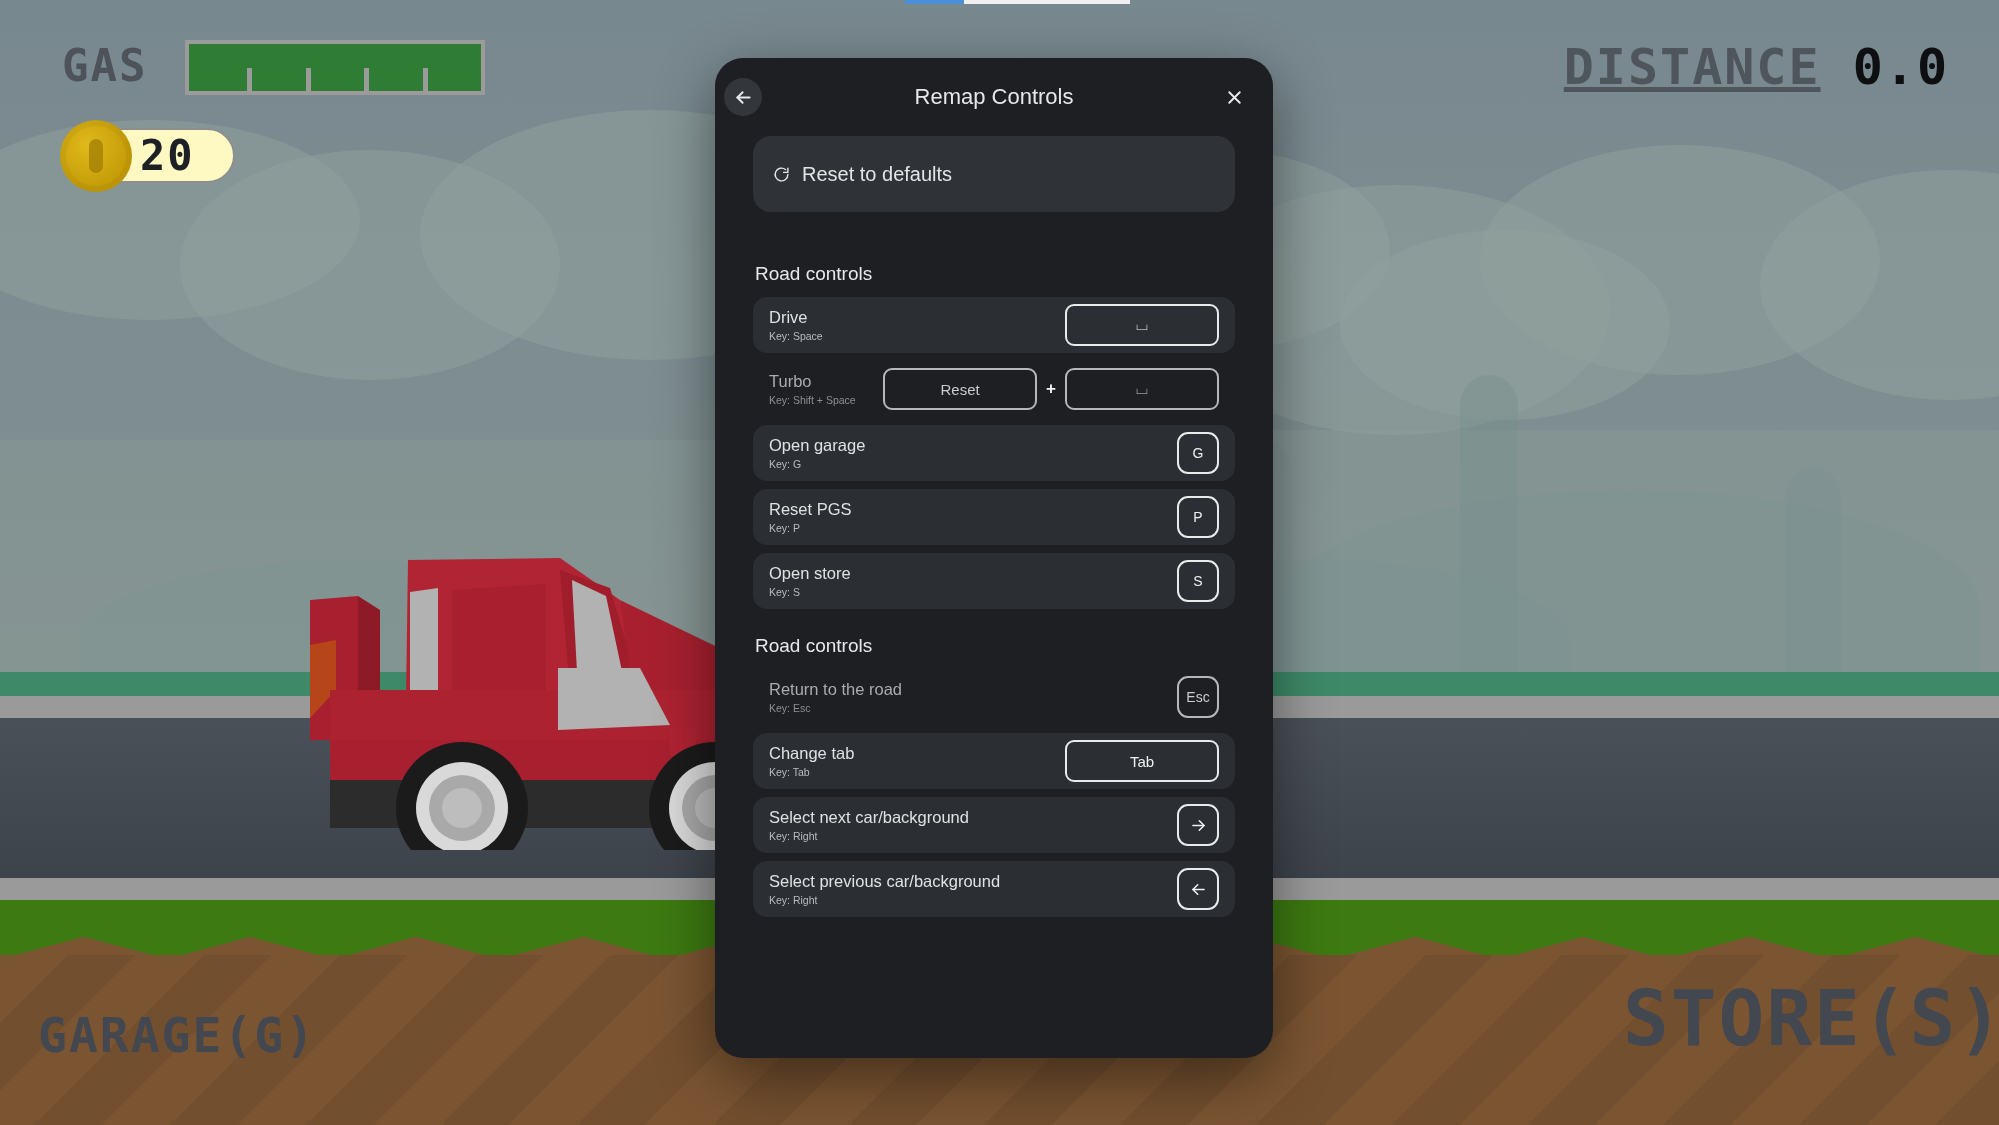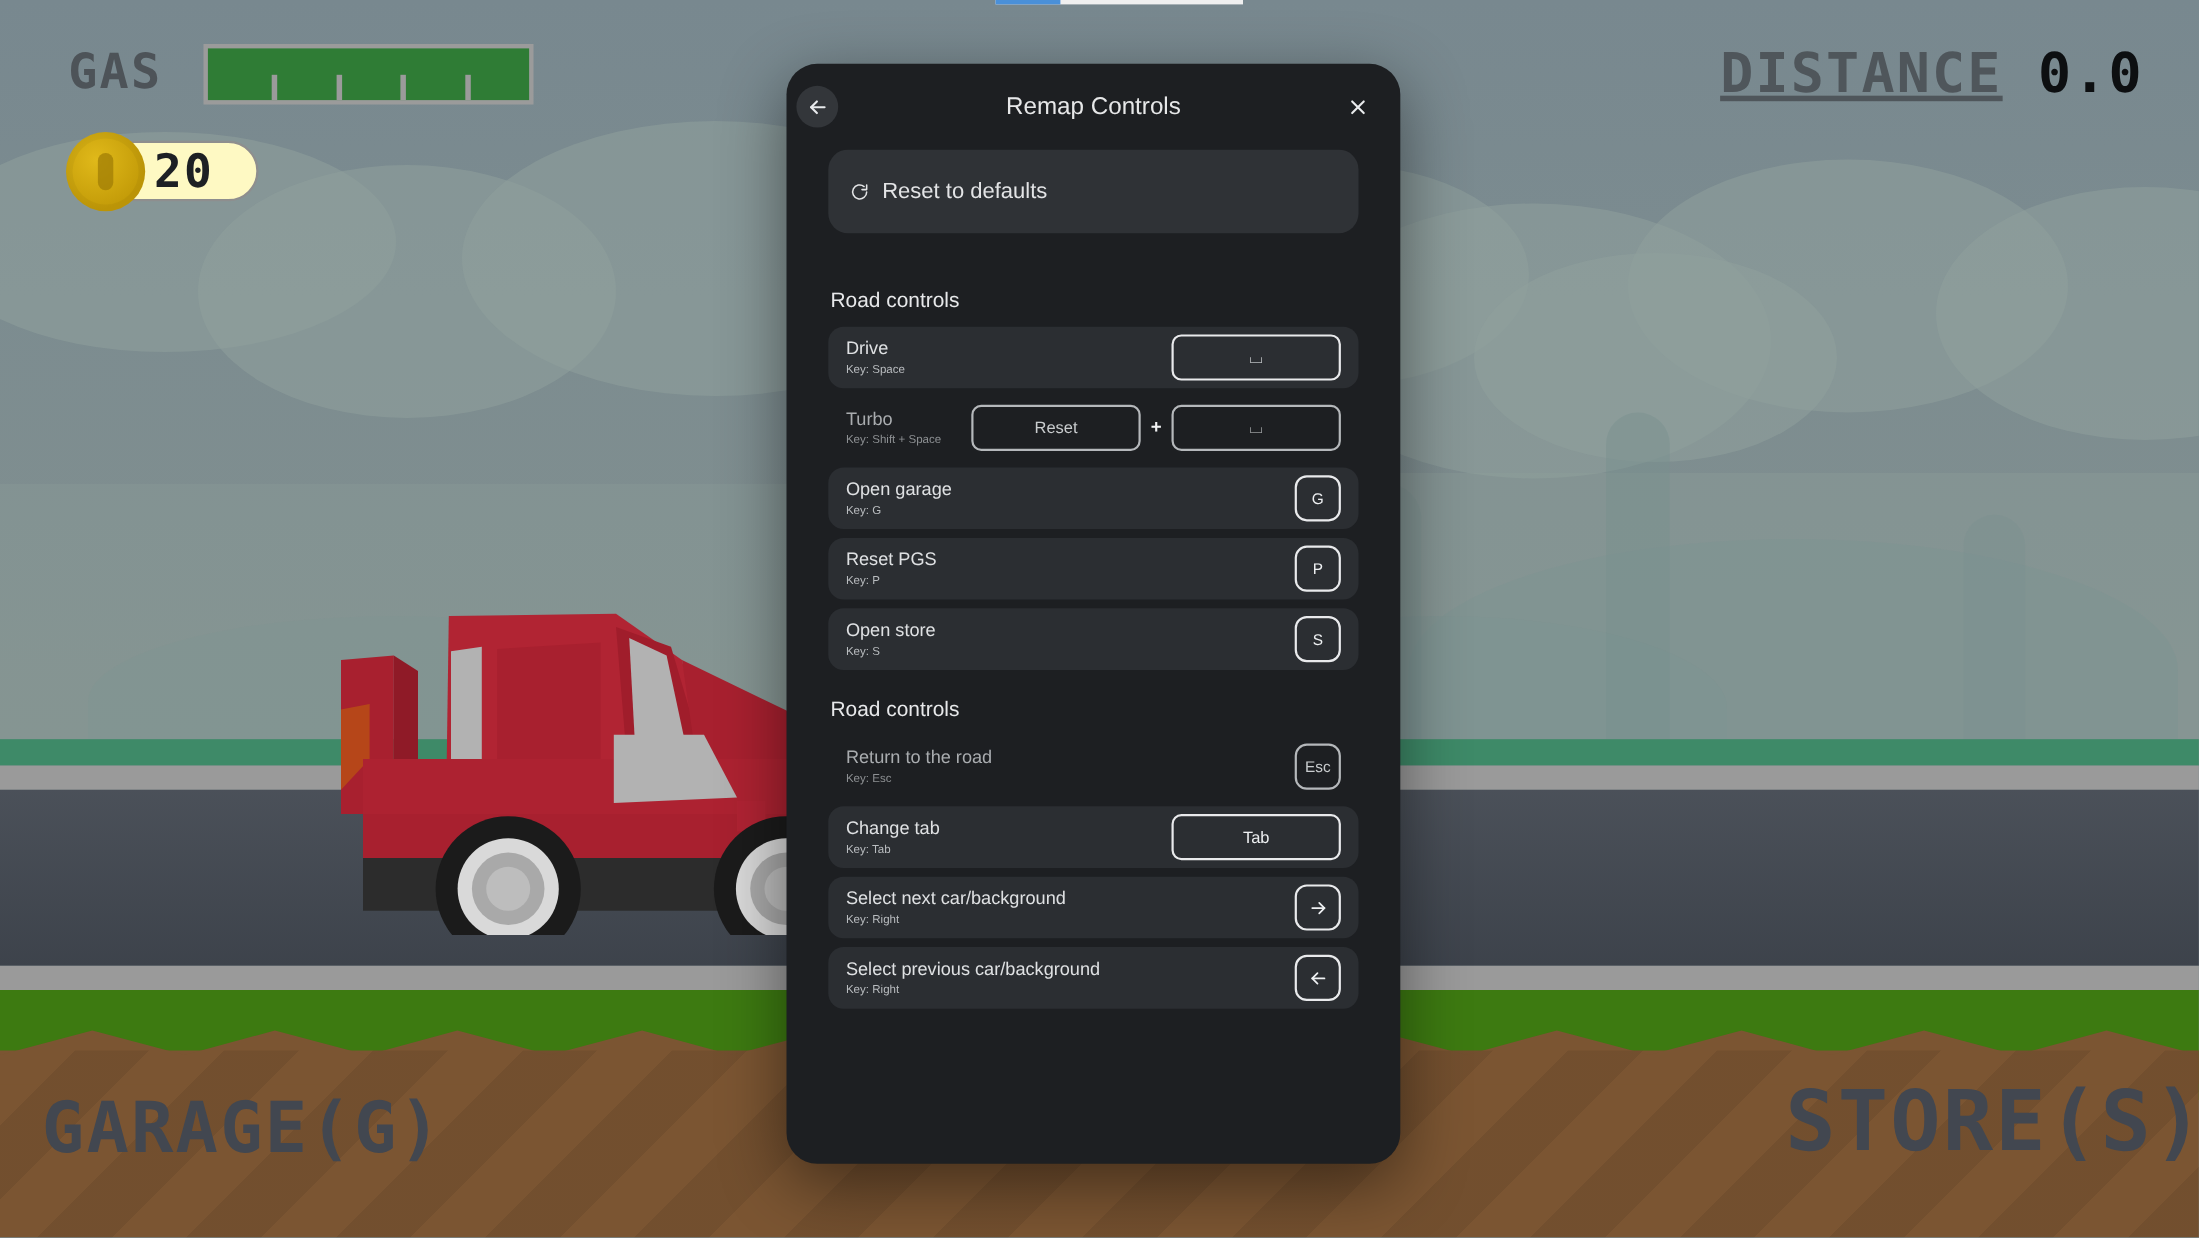--- a/index.html
+++ b/index.html
@@ -145,21 +145,21 @@
   #distance .lbl { color:#4f565b;text-decoration:underline; }
   #distance .val { color:#0d0f11; }
 
   #center-hint {
     position:absolute; left:0; top:300px; width: 1999px;
     text-align:center; color:#0d0f11; line-height: 1.45;
     font-size: 74px;
   }
   #garage-label {
     position:absolute; left:38px; bottom: 62px;
-    font-size: 64px; color:#424750;
+    font-size: 48px; color:#424750;
   }
   #store-label {
     position:absolute; right: -6px; bottom: 62px;
     font-size: 76px; color:#424750; white-space:nowrap;
   }
 
   
   #top-progress {
     position:absolute; left:0; top:0; width:1999px; height:5px;
     background: transparent;

